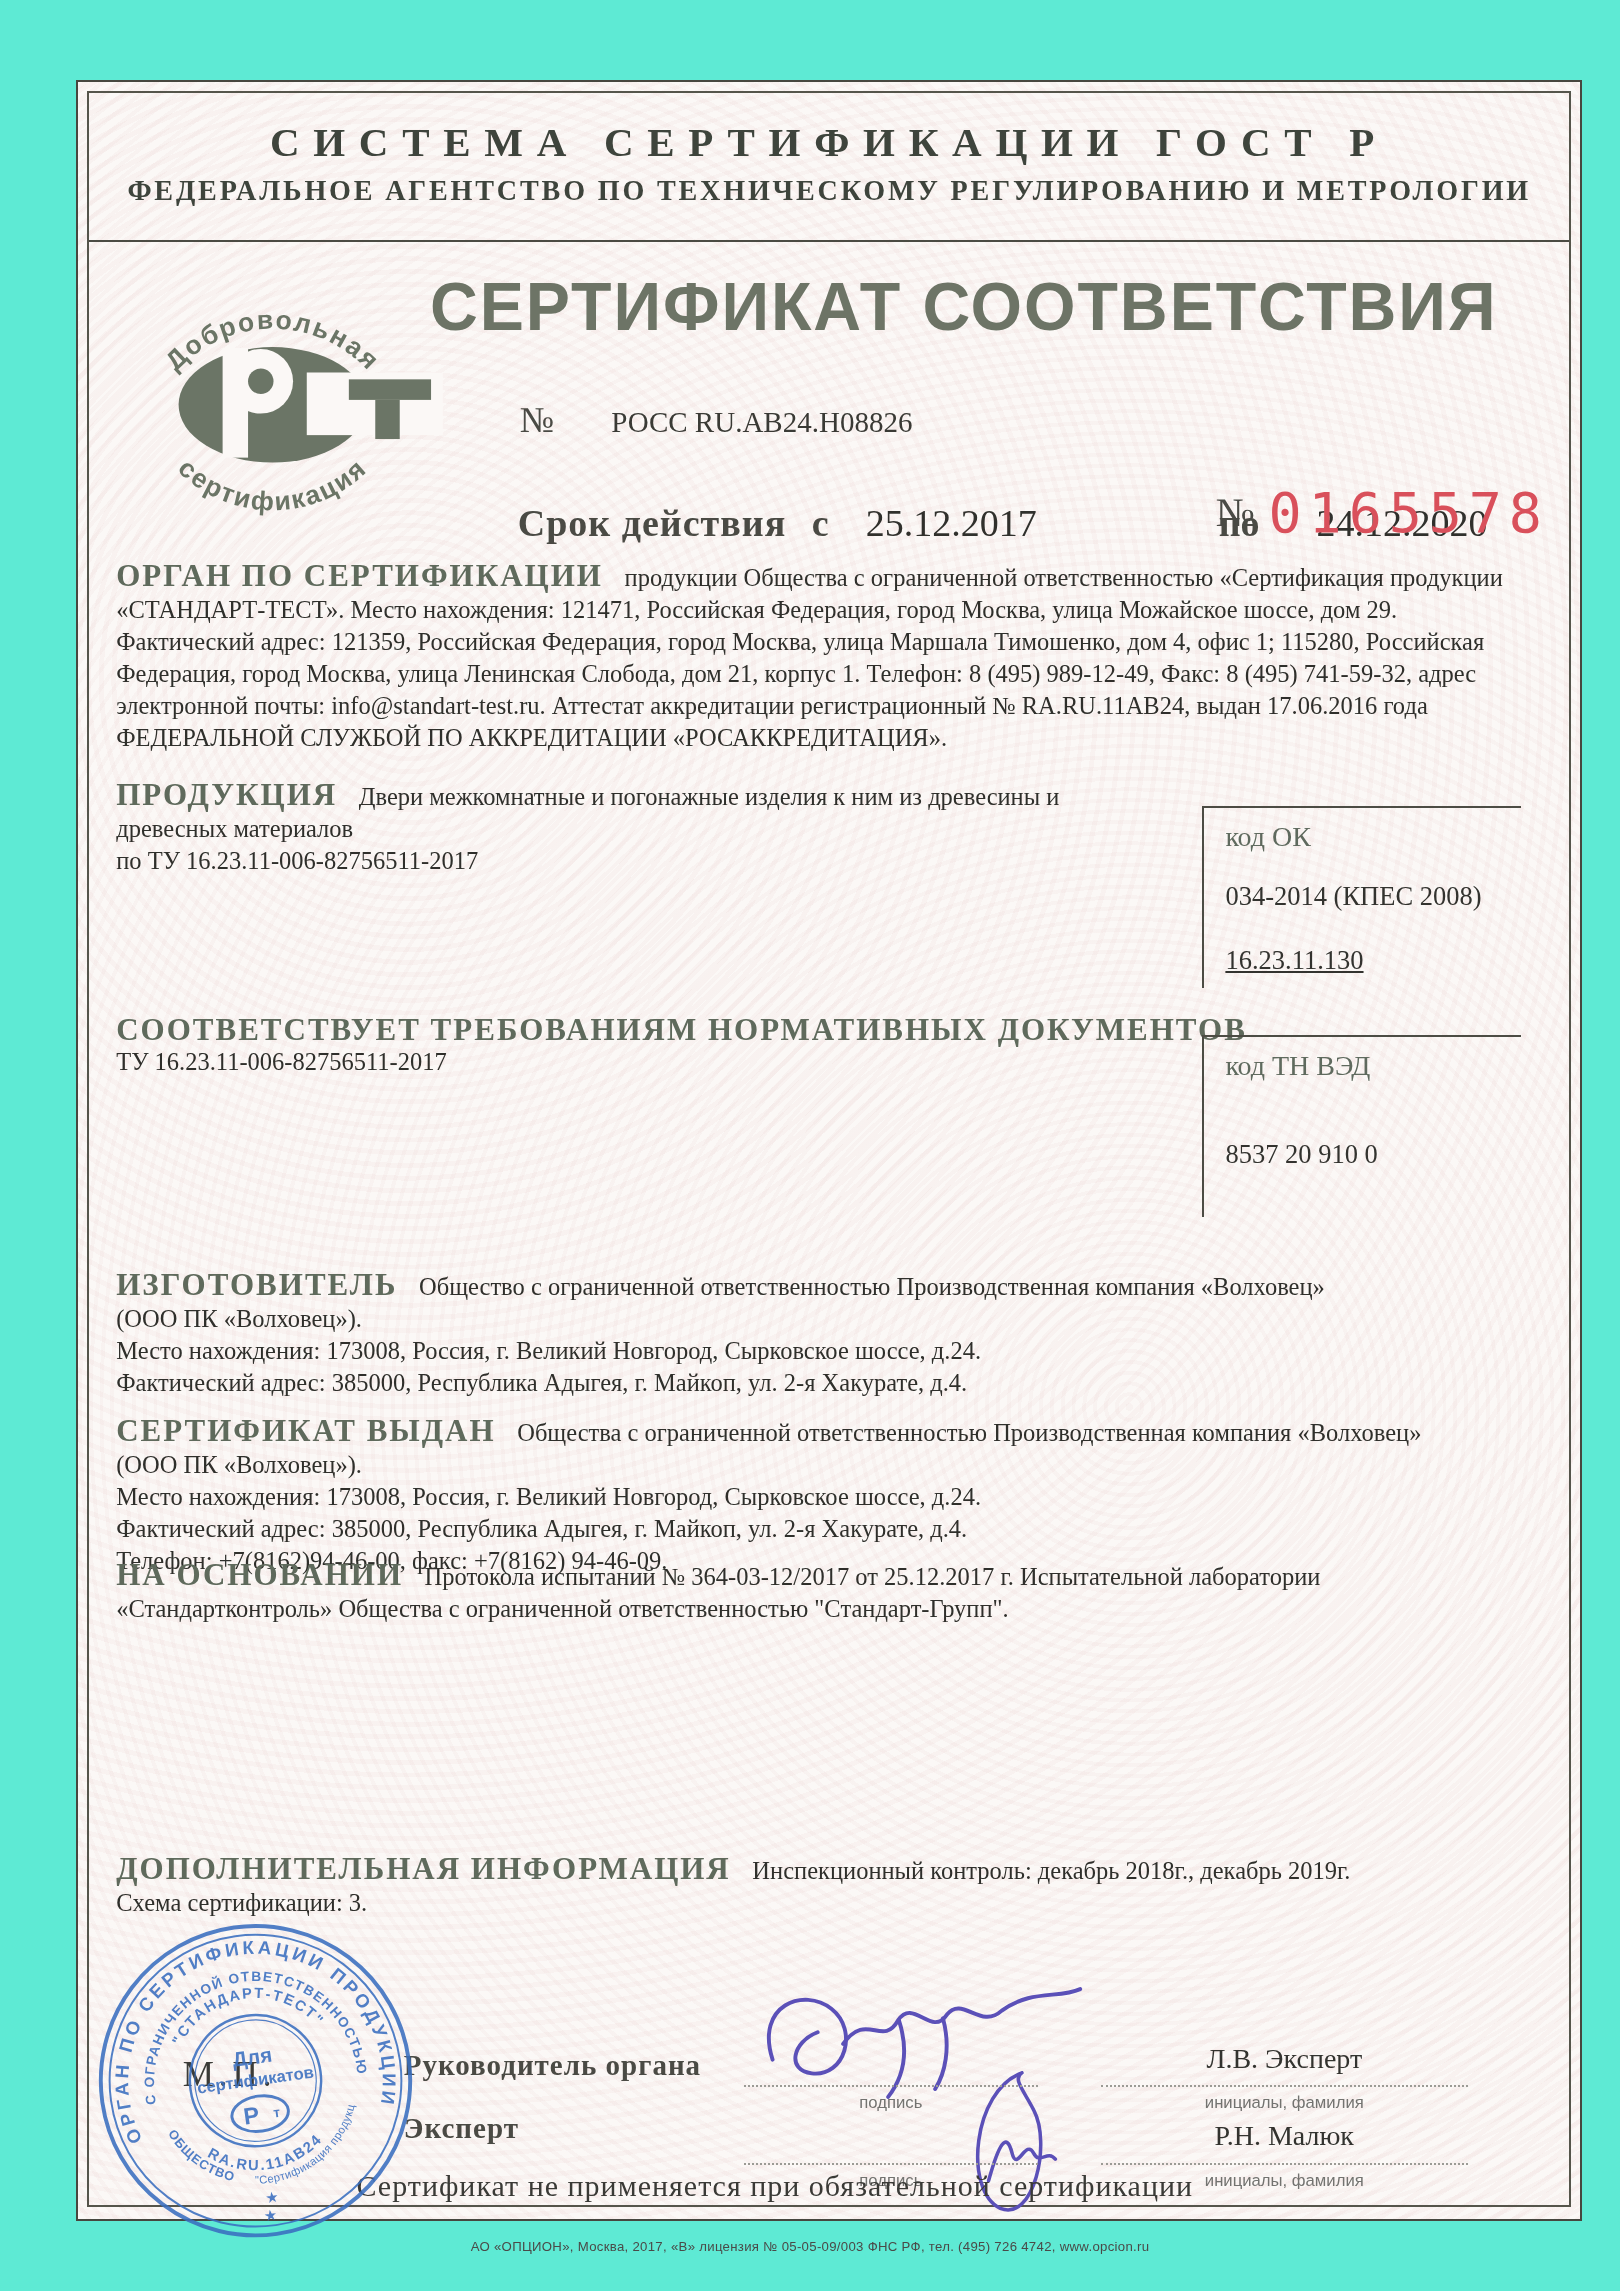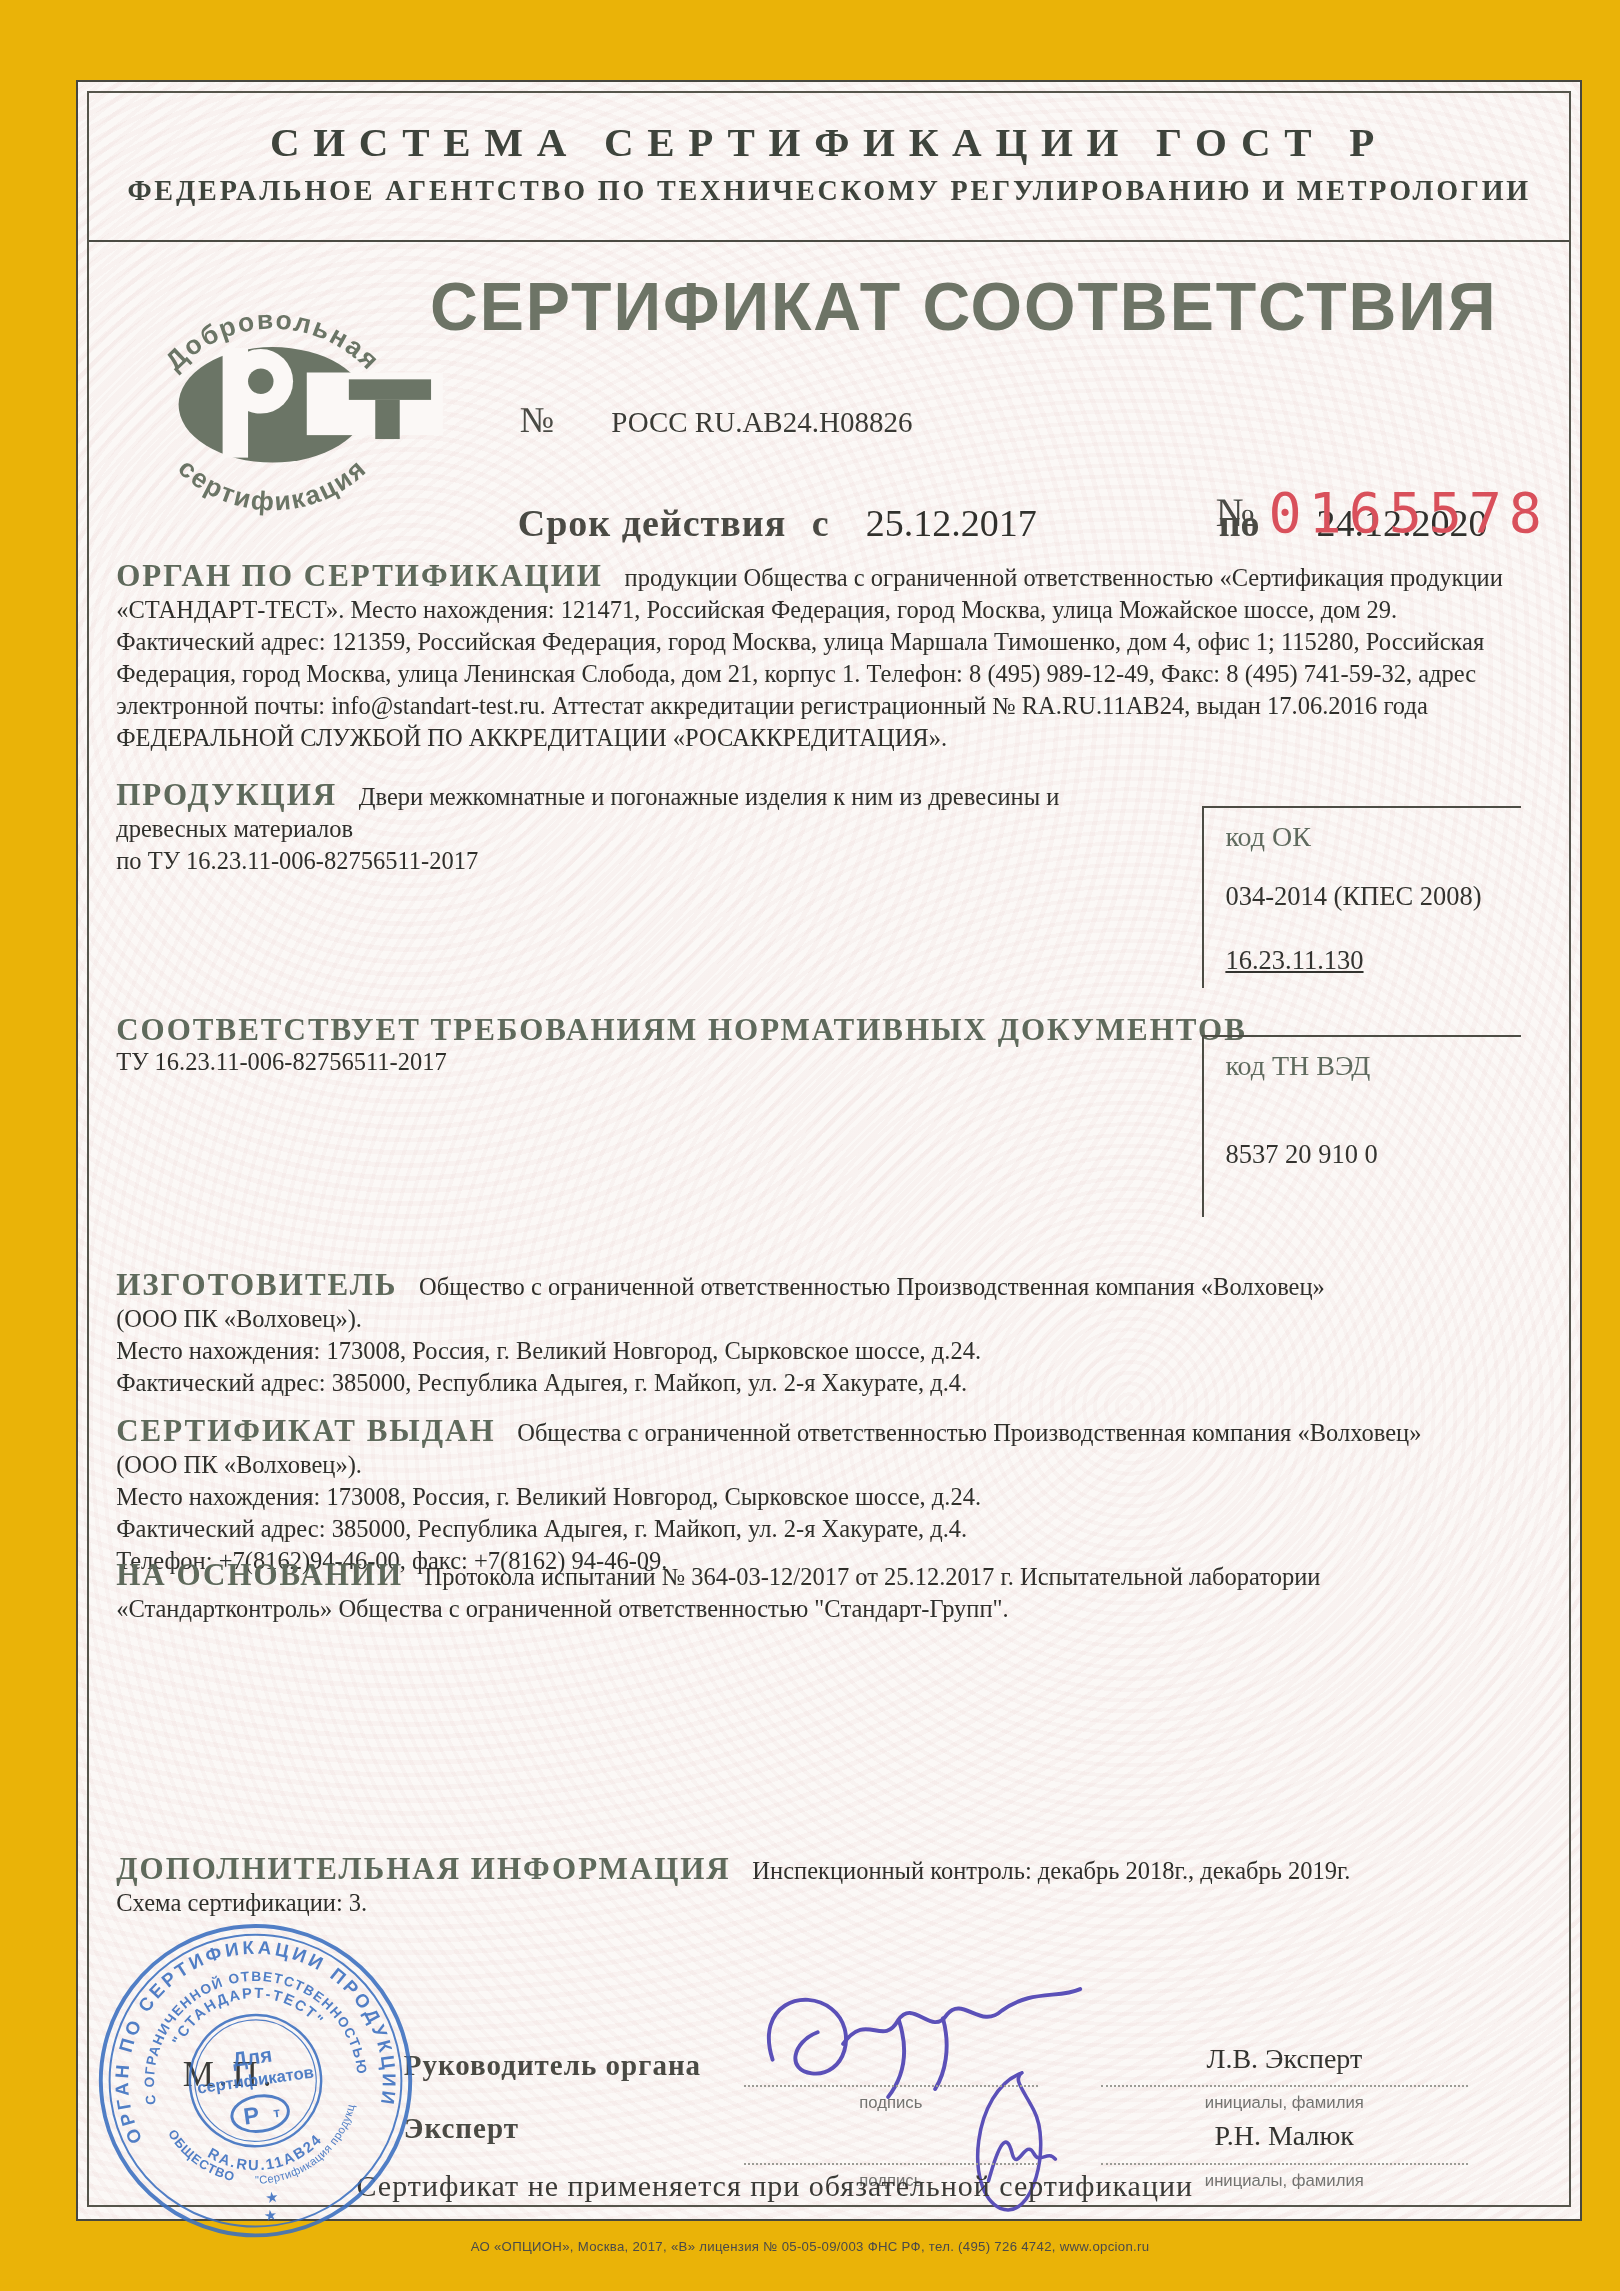--- a/index.html
+++ b/index.html
@@ -1,16 +1,16 @@
 <!DOCTYPE html>
 <html><head>
 <meta charset="utf-8">
 <style>
   html,body{margin:0;padding:0;background:#fff;}
-  .sheet{position:relative;width:1620px;height:2292px;background:#eab308;overflow:hidden;
+  .sheet{position:relative;width:1620px;height:2292px;background:#5eead4;overflow:hidden;
          font-family:"Liberation Serif",serif;color:#2f2f2b;}
   .frame-outer{position:absolute;left:76px;top:80px;width:1502px;height:2137px;
     border:2.9px solid #47473f;
     background-color:#fbf8f6;
     background-image:
       repeating-radial-gradient(circle at 22% 28%, rgba(216,160,160,0.07) 0 4.9px, rgba(216,160,160,0) 4.9px 12.7px),
       repeating-radial-gradient(circle at 70% 62%, rgba(205,150,150,0.06) 0 3.9px, rgba(205,150,150,0) 3.9px 10.8px);}
   .frame-inner{position:absolute;left:8.8px;top:8.8px;right:8.8px;bottom:11.8px;border:2px solid #55554b;}
   .header{position:absolute;left:0;top:0;width:100%;height:147px;border-bottom:2.9px solid #4b4b43;text-align:center;}
   .h-line1{margin-top:25.5px;font-size:41px;letter-spacing:13.7px;color:#3e443c;font-weight:600;}

